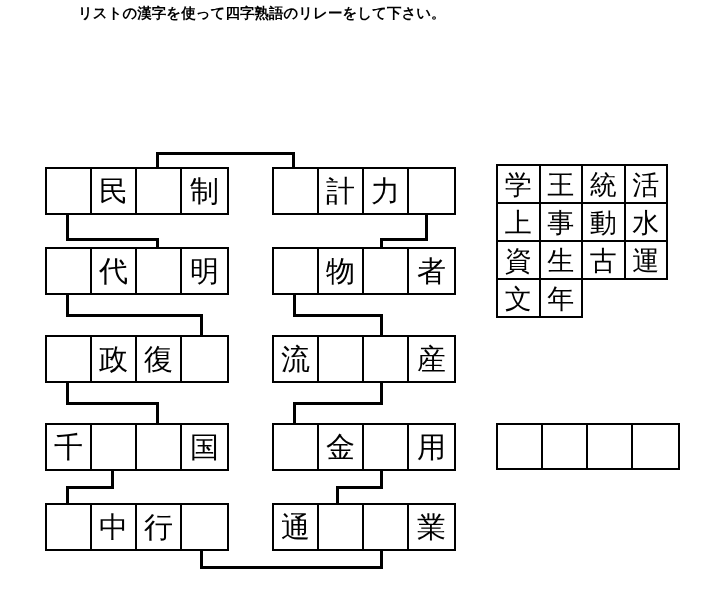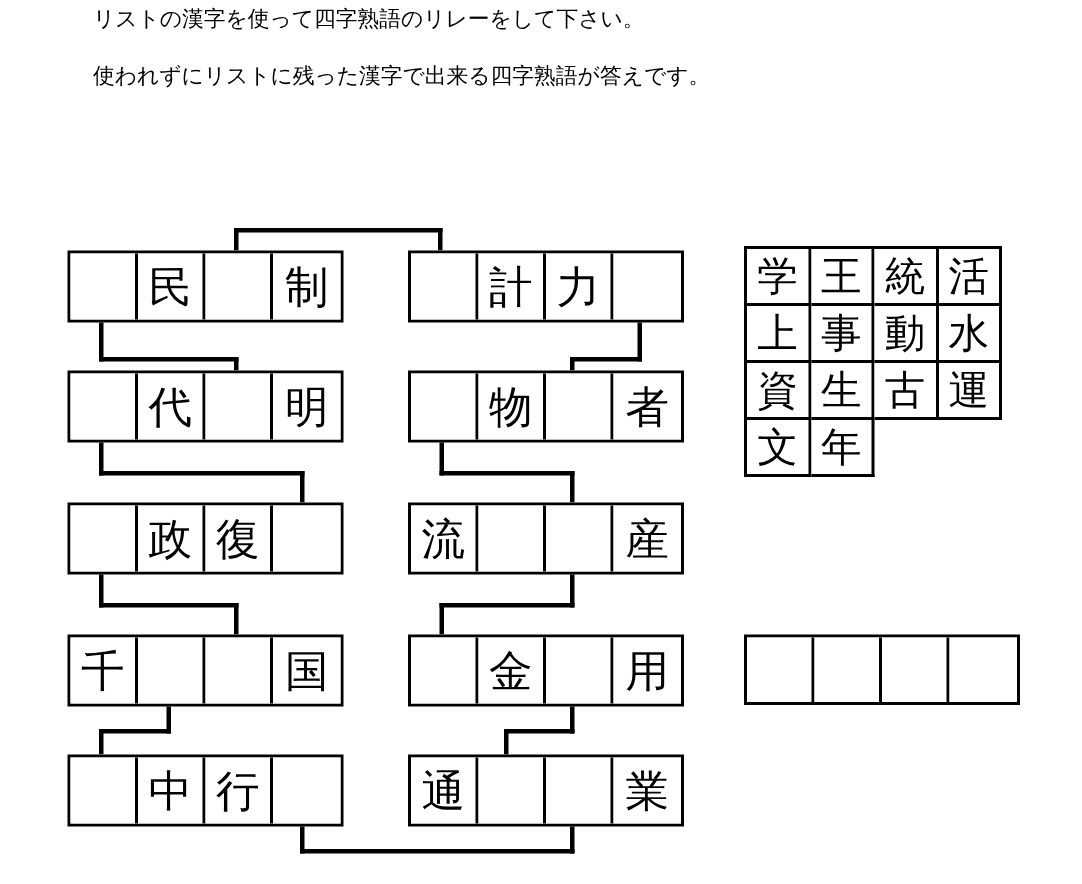--- a/index.html
+++ b/index.html
@@ -13,23 +13,24 @@
     height: 589px;
     position: relative;
     overflow: hidden;
     font-family: "DejaVu Serif", "Liberation Serif", serif;
     color: #000000;
   }
 
   
   .instructions {
     position: absolute;
-    left: 62px;
+    left: 78px;
     top: 6px;
     width: 600px;
+    font-weight: bold;
   }
   .instr-line {
     font-size: 14.5px;
     line-height: 1.0;
     margin: 0 0 23px 0;
     white-space: nowrap;
     letter-spacing: 0px;
   }
 
   
@@ -121,21 +122,20 @@
     position: absolute;
     background: #000;
     z-index: 1;
   }
 </style>
 </head>
 <body>
 
 <div class="instructions">
   <p class="instr-line">リストの漢字を使って四字熟語のリレーをして下さい。</p>
-  <p class="instr-line">使われずにリストに残った漢字で出来る四字熟語が答えです。</p>
 </div>
 
 <div class="stage">
 
   <div class="conn" style="left:156px; top:152px; width:3px; height:15px;"></div>
   <div class="conn" style="left:156px; top:152px; width:139px; height:3px;"></div>
   <div class="conn" style="left:292px; top:152px; width:3px; height:15px;"></div>
 
   <div class="conn" style="left:66px;  top:211px; width:3px; height:30px;"></div>
   <div class="conn" style="left:66px;  top:238px; width:93px; height:3px;"></div>

